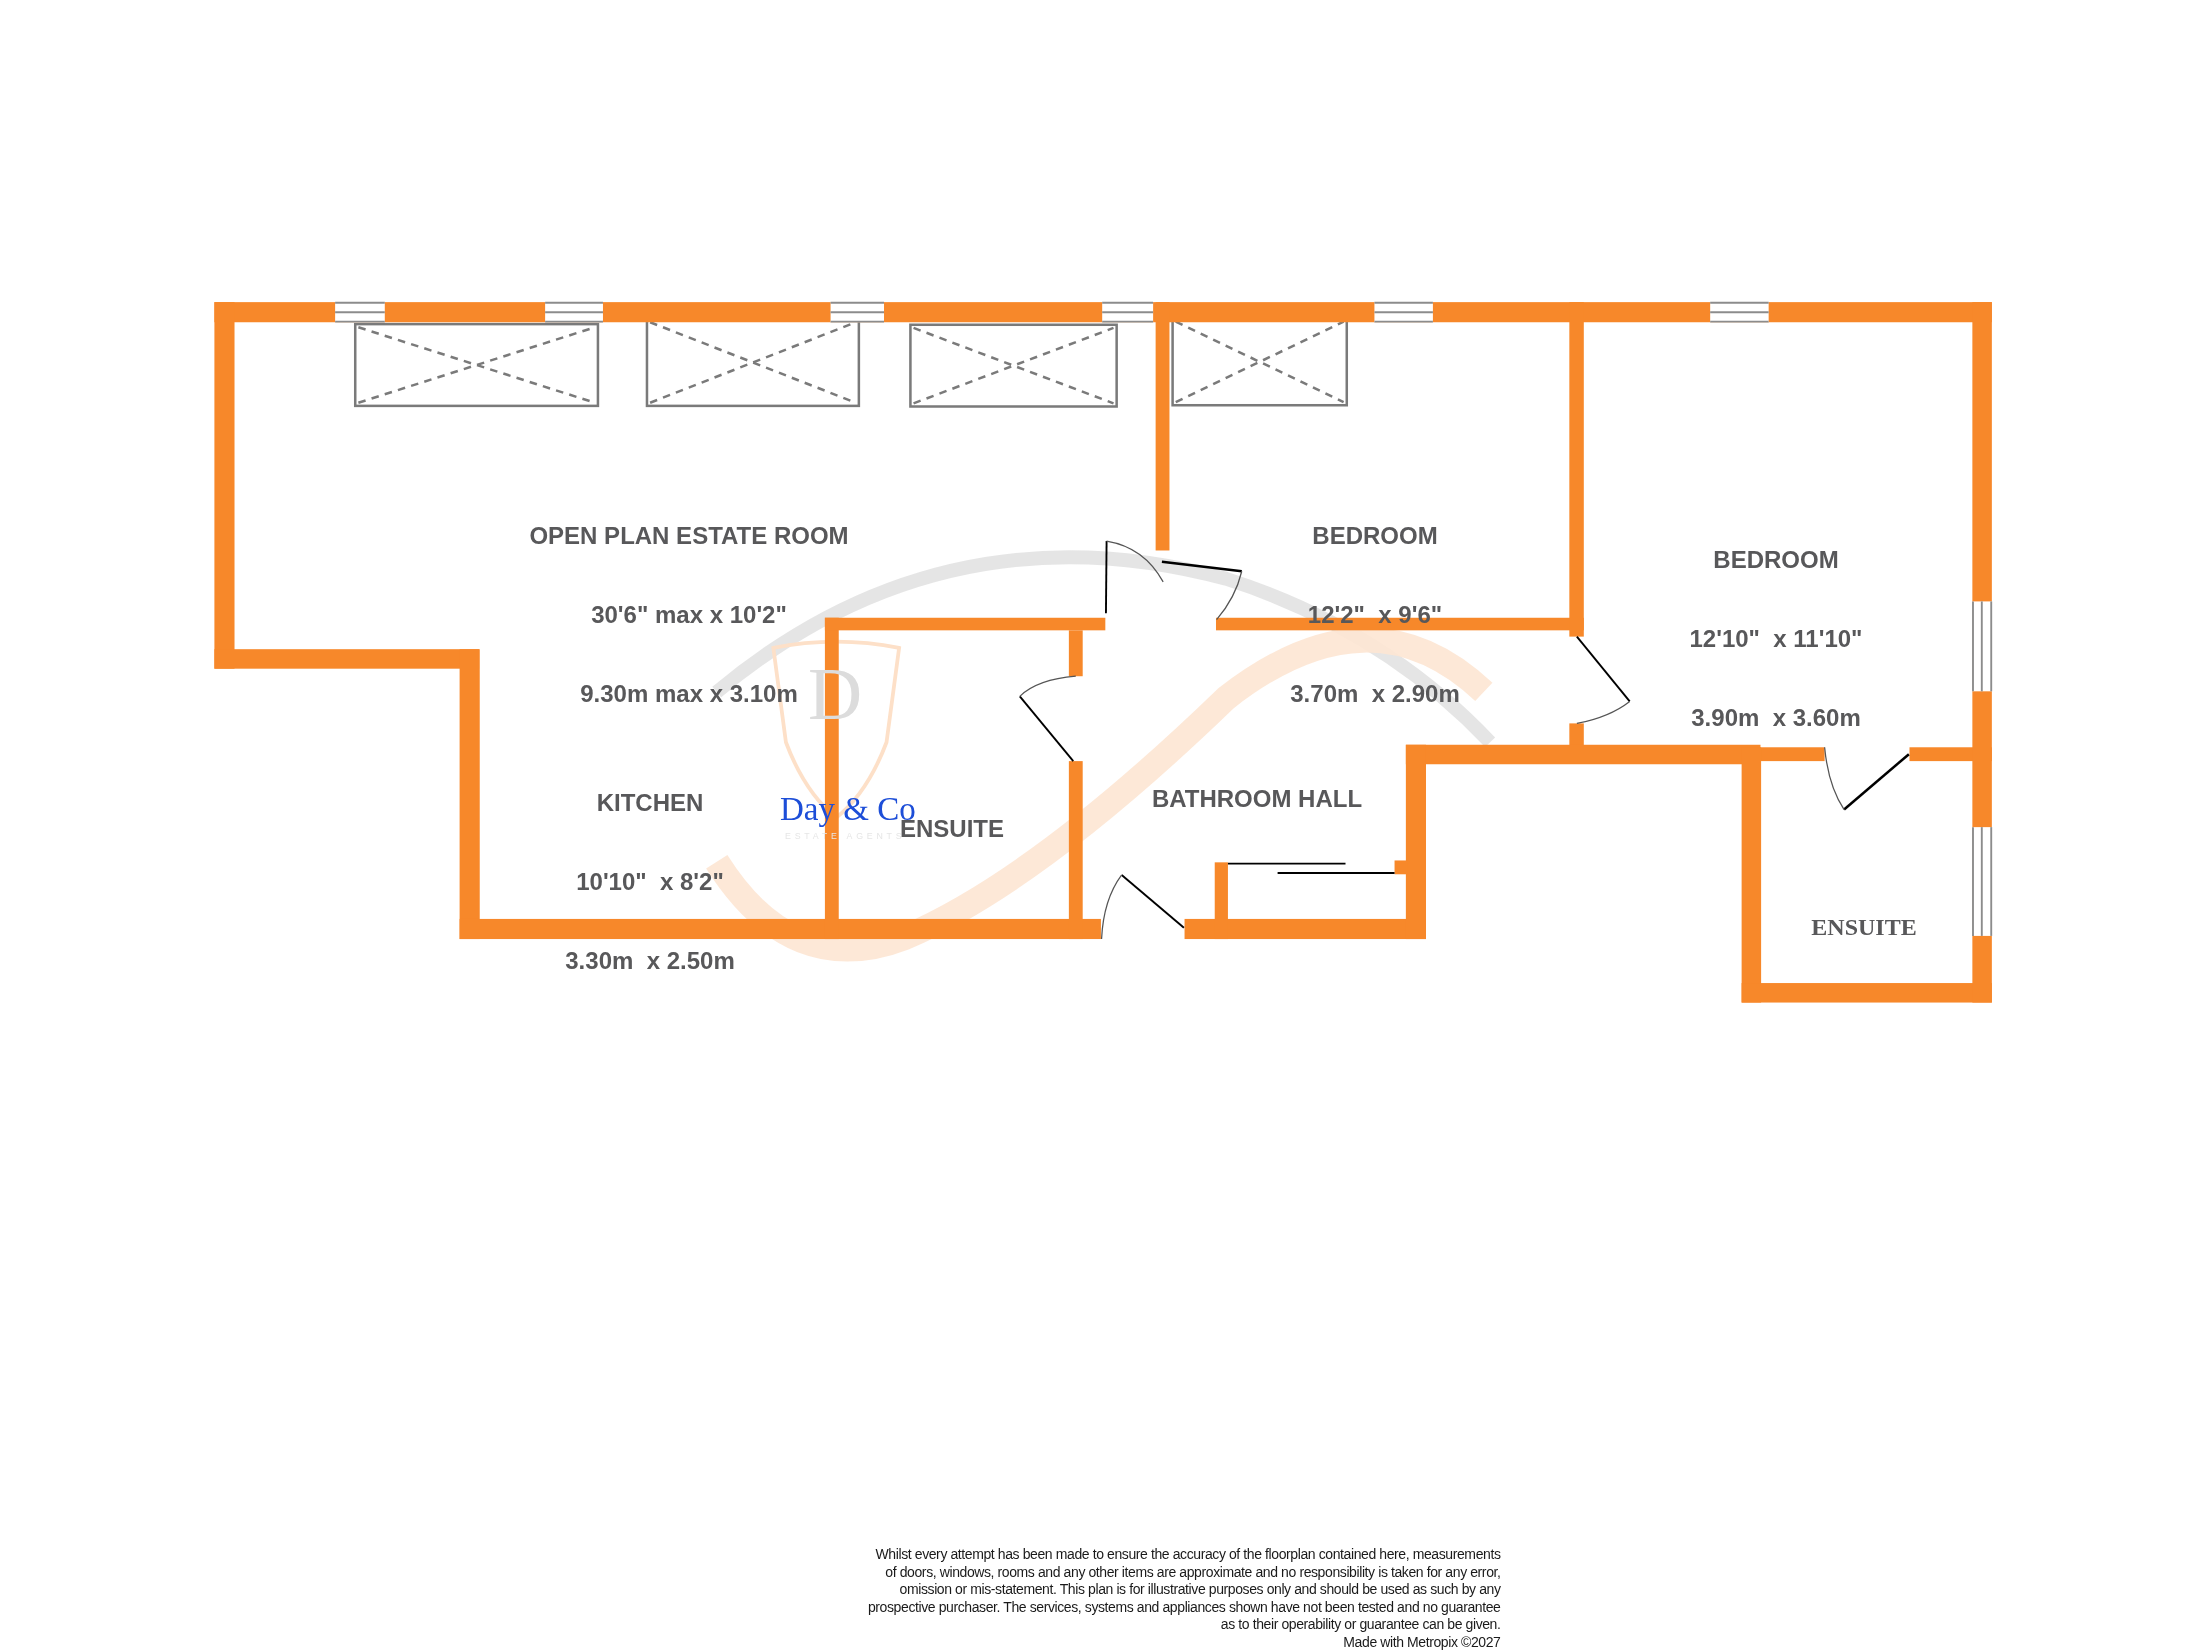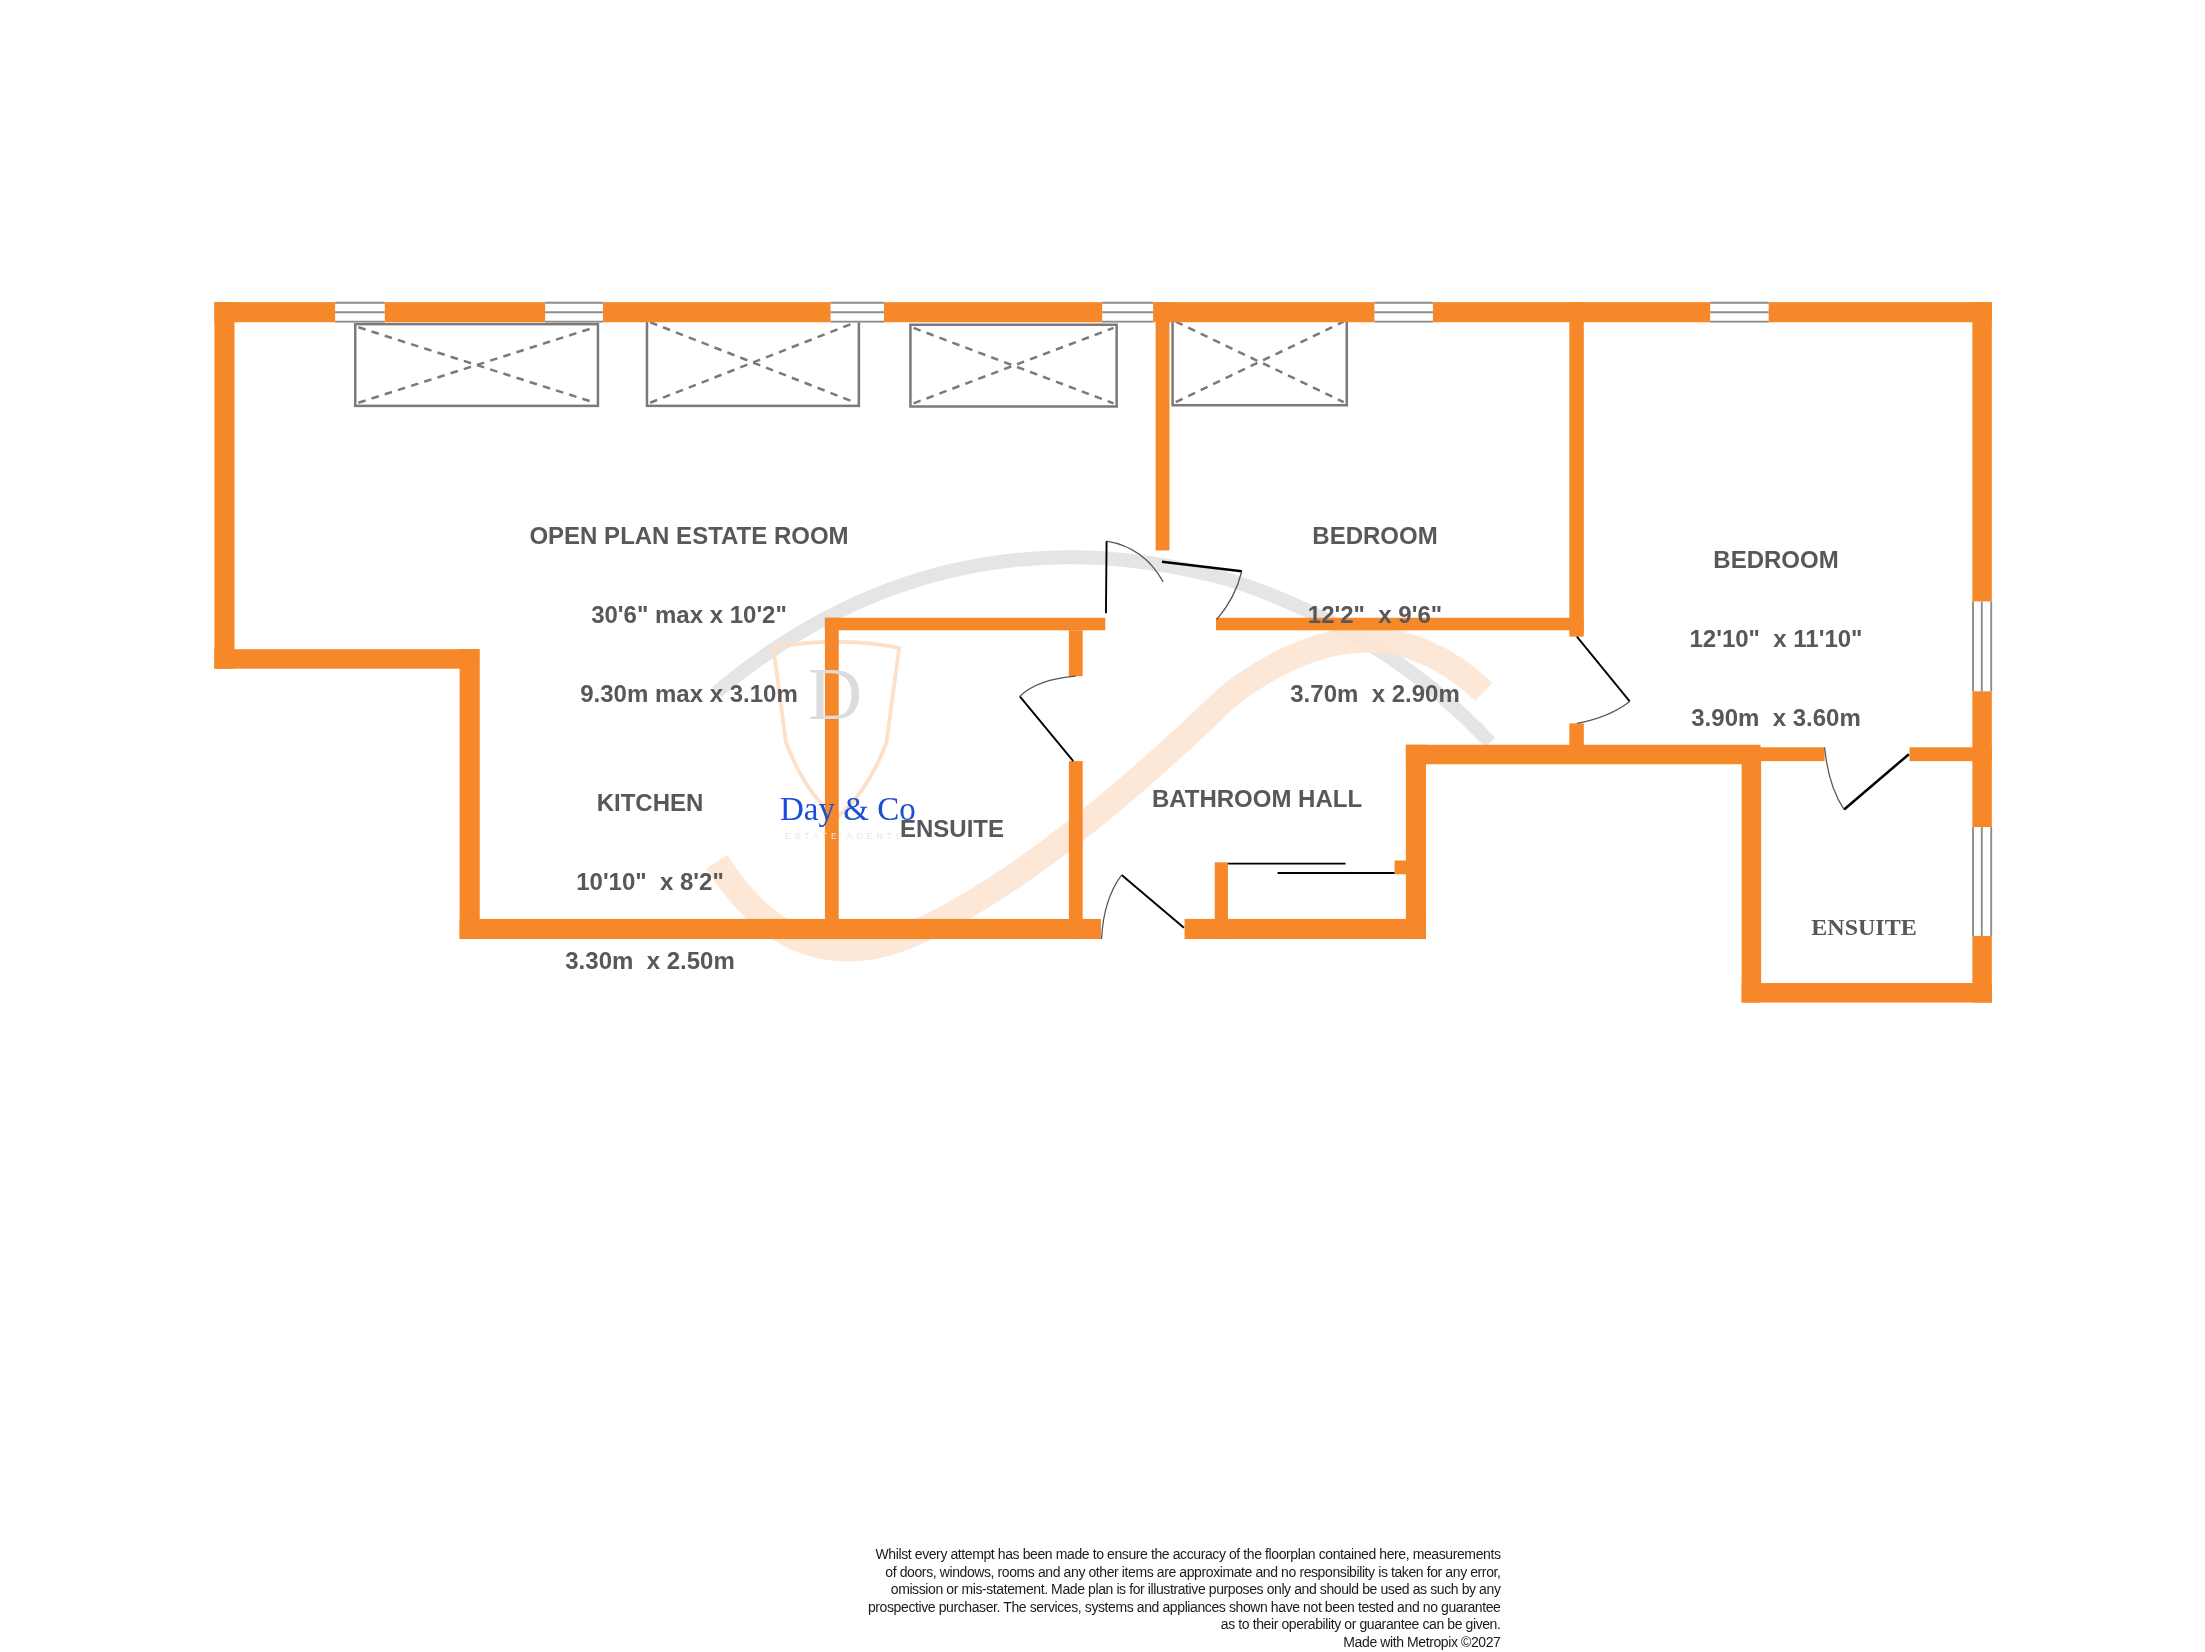--- a/index.html
+++ b/index.html
@@ -204,18 +204,18 @@
 <div class="room-label" style="left:1257px; top:733px;">
   <div>BATHROOM HALL</div>
 </div>
 <div class="room-label" style="left:1864px; top:861px;font-family:Liberation Serif, serif;">
   <div>ENSUITE</div>
 </div>
 
 <div class="disclaimer">
   <div>Whilst every attempt has been made to ensure the accuracy of the floorplan contained here, measurements</div>
   <div>of doors, windows, rooms and any other items are approximate and no responsibility is taken for any error,</div>
-  <div>omission or mis-statement. Made plan is for illustrative purposes only and should be used as such by any</div>
+  <div>omission or mis-statement. This plan is for illustrative purposes only and should be used as such by any</div>
   <div>prospective purchaser. The services, systems and appliances shown have not been tested and no guarantee</div>
   <div>as to their operability or guarantee can be given.</div>
   <div>Made with Metropix ©2027</div>
 </div>
 
 
 </body></html>

